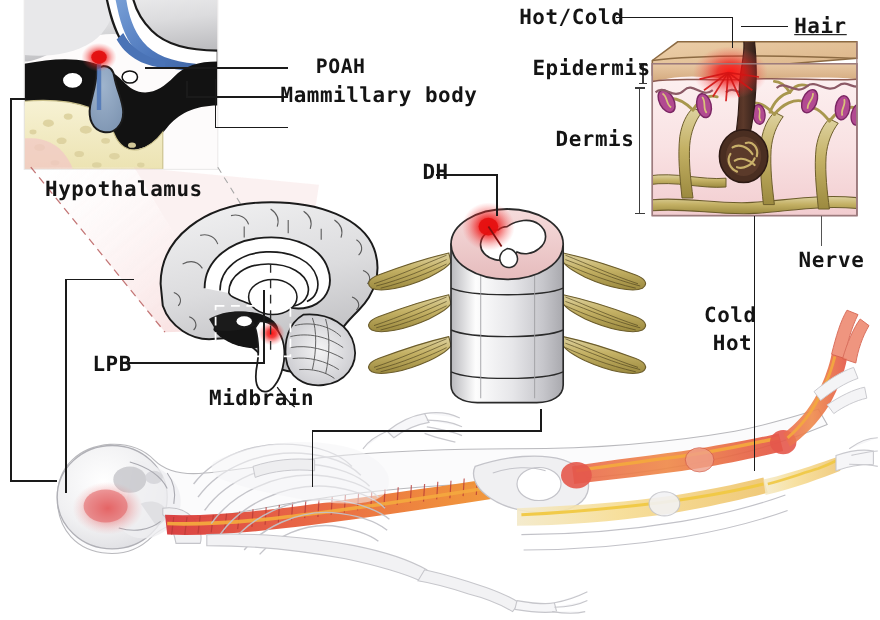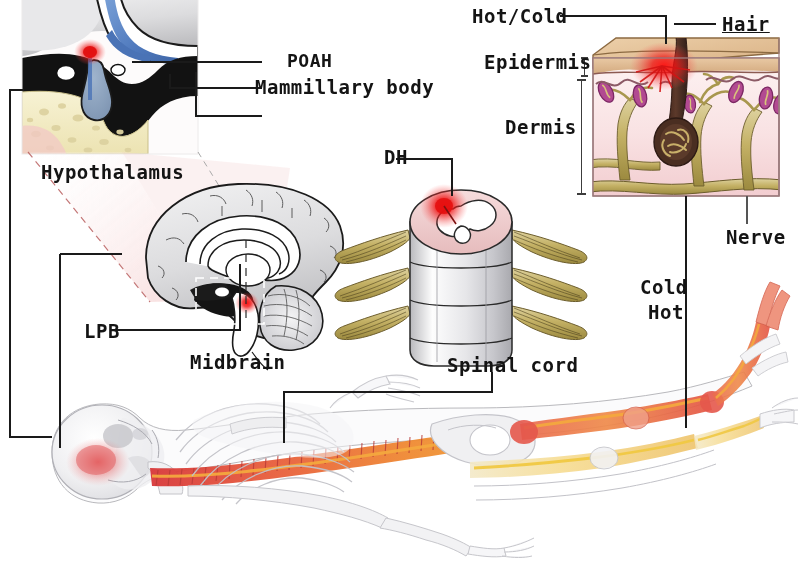--- a/index.html
+++ b/index.html
@@ -621,21 +621,20 @@
 
 
   <div class="lbl sz17" style="left:41px; top:163px;">Hypothalamus</div>
 
   <div class="lbl sz17" style="left:84px; top:322px;">LPB</div>
 
   <div class="lbl sz17" style="left:190px; top:353px;">Midbrain</div>
 
   <div class="lbl sz17" style="left:371px; top:148px;margin-left:13px;">DH</div>
 
-  <div class="lbl sz17" style="left:447px; top:356px;">Spinal cord</div>
 
   <div class="lbl sz17" style="left:472px; top:7px;">Hot/Cold</div>
 
   <div class="lbl sz17" style="left:722px; top:15px;text-decoration:underline;">Hair</div>
 
   <div class="lbl sz17" style="left:484px; top:53px;">Epidermis</div>
 
   <div class="lbl sz17" style="left:505px; top:118px;">Dermis</div>
 
   <div class="lbl sz17" style="left:726px; top:228px;">Nerve</div>

